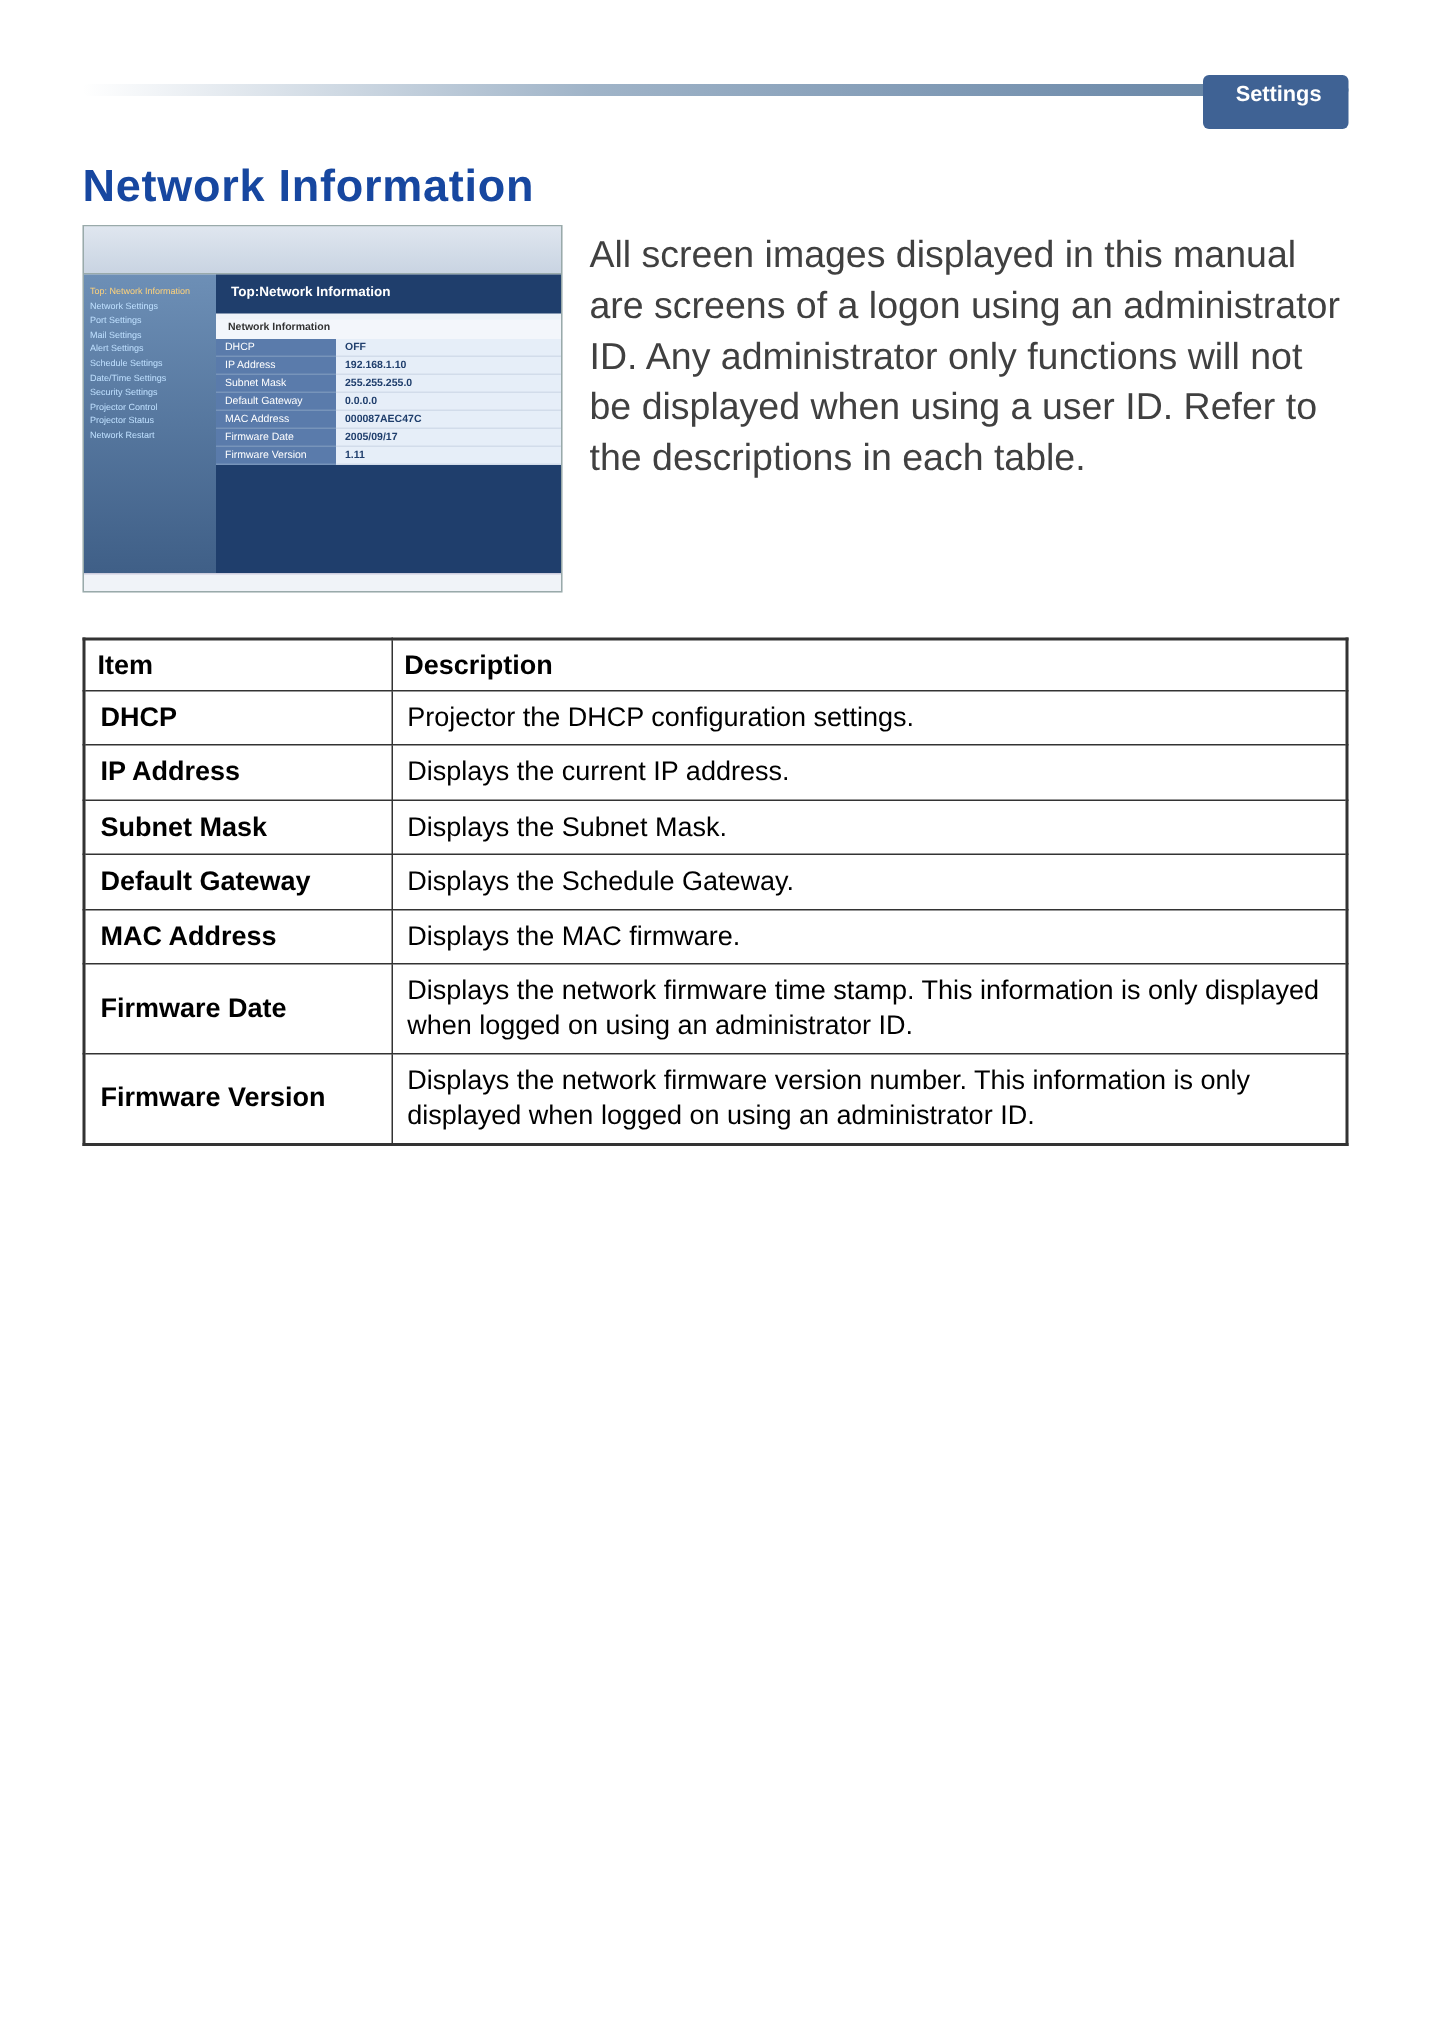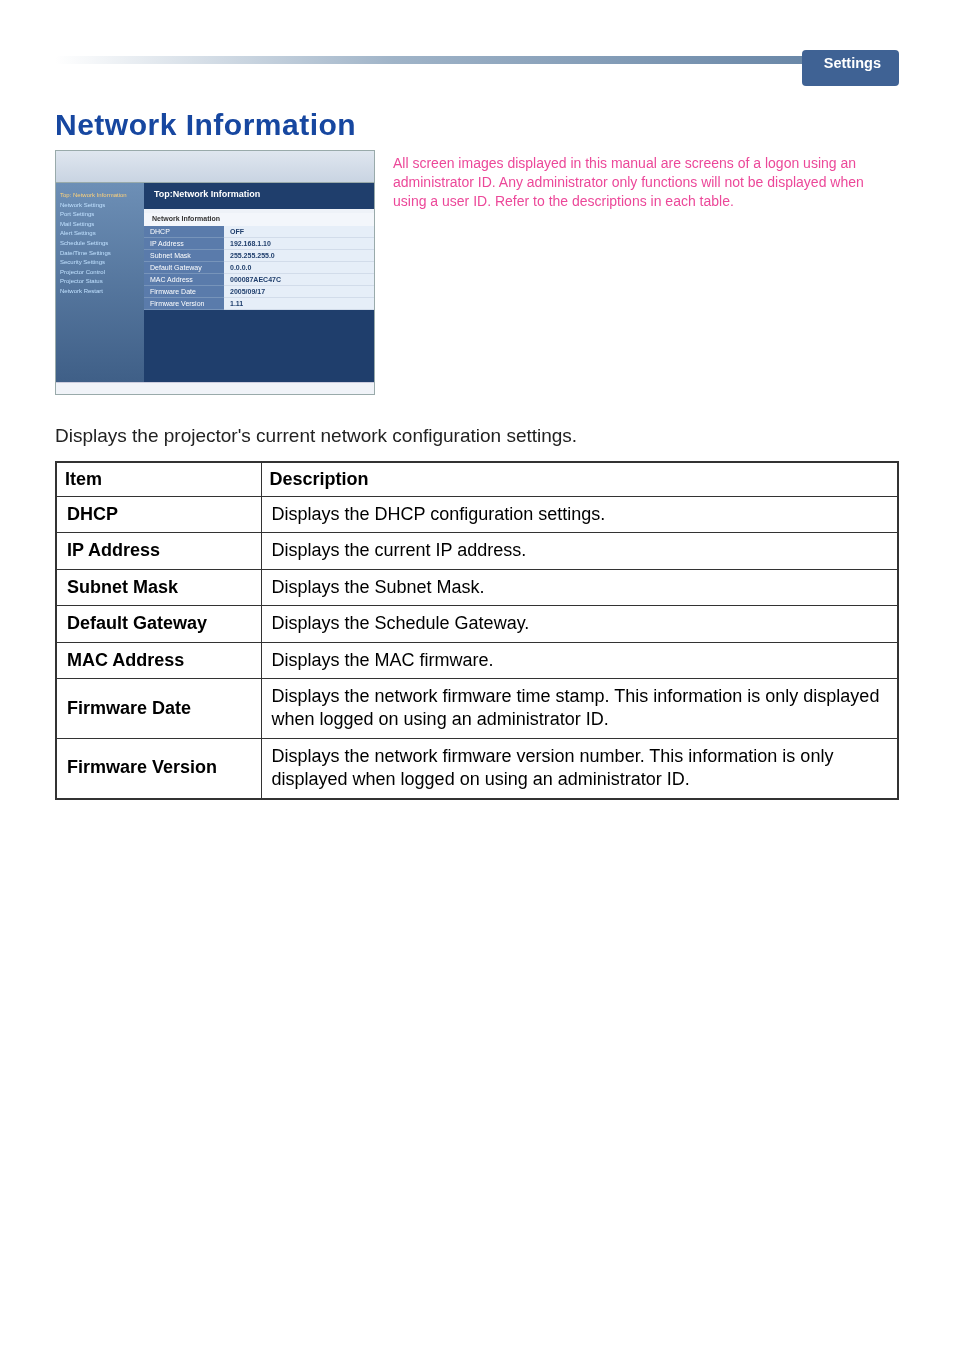--- a/index.html
+++ b/index.html
@@ -94,22 +94,22 @@
     font-weight: bold;
     padding: 2px 8px 4px 8px;
     color: #333;
     background: #f3f6fb;
   }
   .ss-row { display:flex; font-size:7px; }
   .ss-k { width: 80px; background:#5a7bab; color:#fff; padding:2px 6px; border-bottom:1px solid #7794ba; }
   .ss-v { flex:1; background:#e6eef8; color:#1f3e6c; padding:2px 6px; border-bottom:1px solid #d2dcea; font-weight:bold; }
   .ss-footer { position:absolute; bottom:0; left:0; right:0; height:12px; background:#f0f3f8; border-top:1px solid #ccd; }
   .intro-text {
-    font-size: 14px;
-    color: #ec4899;
+    font-size: 25px;
+    color: #404040;
     line-height: 1.35;
     padding-top: 4px;
   }
   .table-intro {
     font-size: 19px;
     color: #222;
     margin-bottom: 14px;
   }
   table.settings {
     width: 100%;
@@ -201,33 +201,32 @@
               </div>
           </div>
         </div>
       </div>
       <div class="ss-footer"></div>
     </div>
 
     <p class="intro-text">All screen images displayed in this manual are screens of a logon using an administrator ID. Any administrator only functions will not be displayed when using a user ID. Refer to the descriptions in each table.</p>
   </div>
 
-  <p class="table-intro">Displays the projector's current network configuration settings.</p>
 
   <table class="settings">
     <thead>
       <tr>
         <th>Item</th>
         <th>Description</th>
       </tr>
     </thead>
     <tbody>
       <tr>
         <td class="k">DHCP</td>
-        <td>Displays the DHCP configuration settings.</td>
+        <td>Projector the DHCP configuration settings.</td>
       </tr>
       <tr>
         <td class="k">IP Address</td>
         <td>Displays the current IP address.</td>
       </tr>
       <tr>
         <td class="k">Subnet Mask</td>
         <td>Displays the Subnet Mask.</td>
       </tr>
       <tr>

